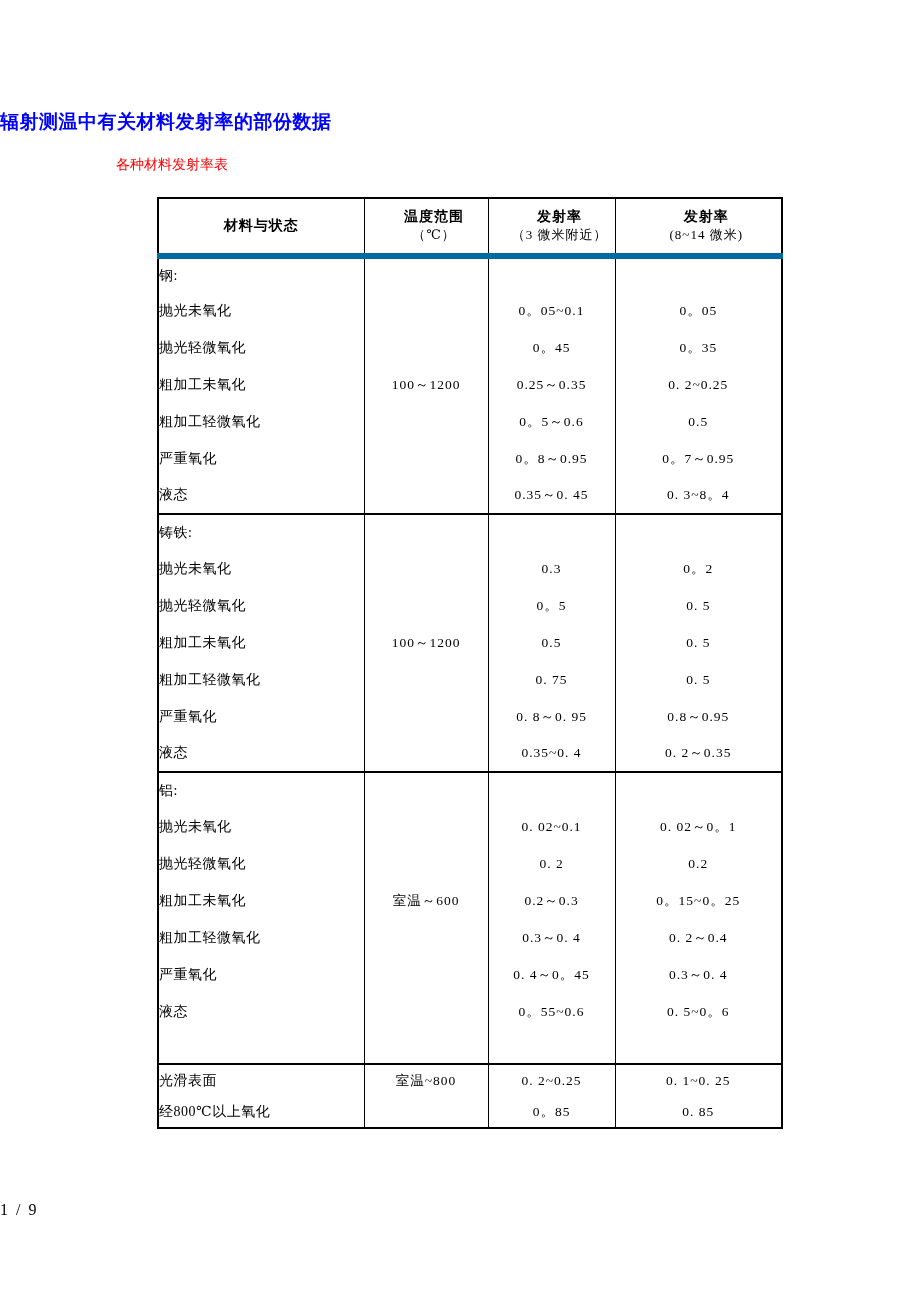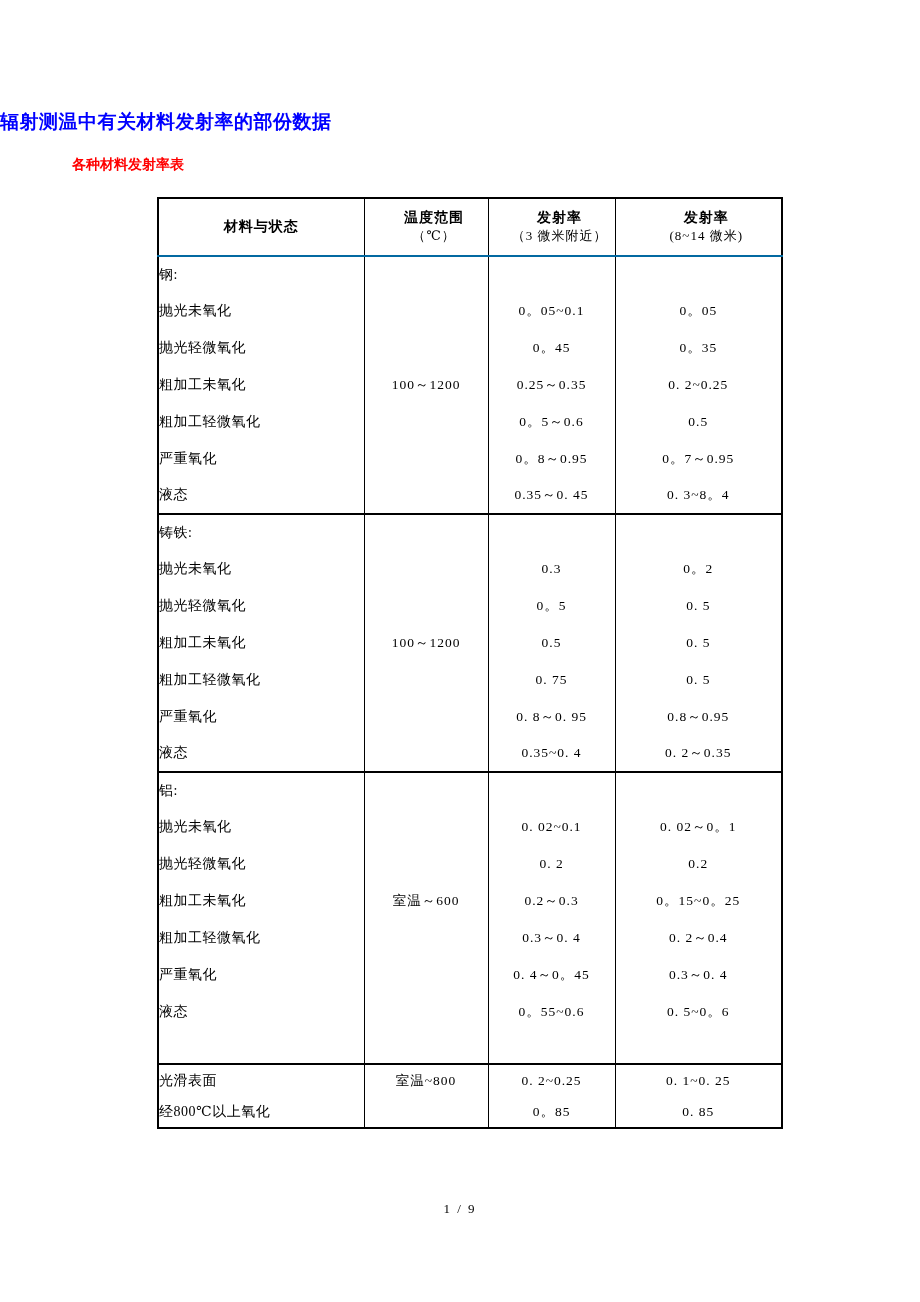--- a/index.html
+++ b/index.html
@@ -14,40 +14,40 @@
   }
   .doc-title {
     margin: 0;
     padding-top: 108px;
     font-size: 19px;
     line-height: 28px;
     font-weight: bold;
     letter-spacing: 0.5px;
   }
   .doc-subtitle {
-    margin: 21px 0 0 72px;
+    margin: 21px 0 0 116px;
     font-size: 14px;
     line-height: 15px;
-    font-weight: bold;
+    font-weight: normal;
   }
   table.emissivity {
     margin: 25px 0 0 157px;
     width: 624px;
     table-layout: fixed;
     border-collapse: collapse;
     border: 2px solid #000;
   }
   table.emissivity th, table.emissivity td {
     border-left: 1px solid #000;
     border-right: 1px solid #000;
     padding: 0;
     font-weight: normal;
     overflow: hidden;
   }
-  table.emissivity thead { border-bottom: 2px solid #0369a1; }
+  table.emissivity thead { border-bottom: 6px solid #0369a1; }
   table.emissivity tbody { border-top: 2px solid #000; }
   thead tr { height: 58px; }
   .th-stack {
     height: 100%;
     display: flex;
     flex-direction: column;
     justify-content: space-between;
     align-items: center;
     box-sizing: border-box;
     padding: 4px 0 5px 16px;
@@ -75,22 +75,21 @@
   td.num-cell {
     text-align: center;
     font-size: 13.5px;
     letter-spacing: 1px;
   }
   .doc-footer {
     position: absolute;
     top: 1201px;
     left: 0;
     width: 920px;
-    text-align: center;
-    font-size: 13px;
+    font-size: 16px;
     letter-spacing: 2px;
   }
 </style>
 </head>
 <body>
 
 <div class="page">
 
   <h1 class="doc-title" style="color: rgb(0, 0, 255);">辐射测温中有关材料发射率的部份数据</h1>
 

